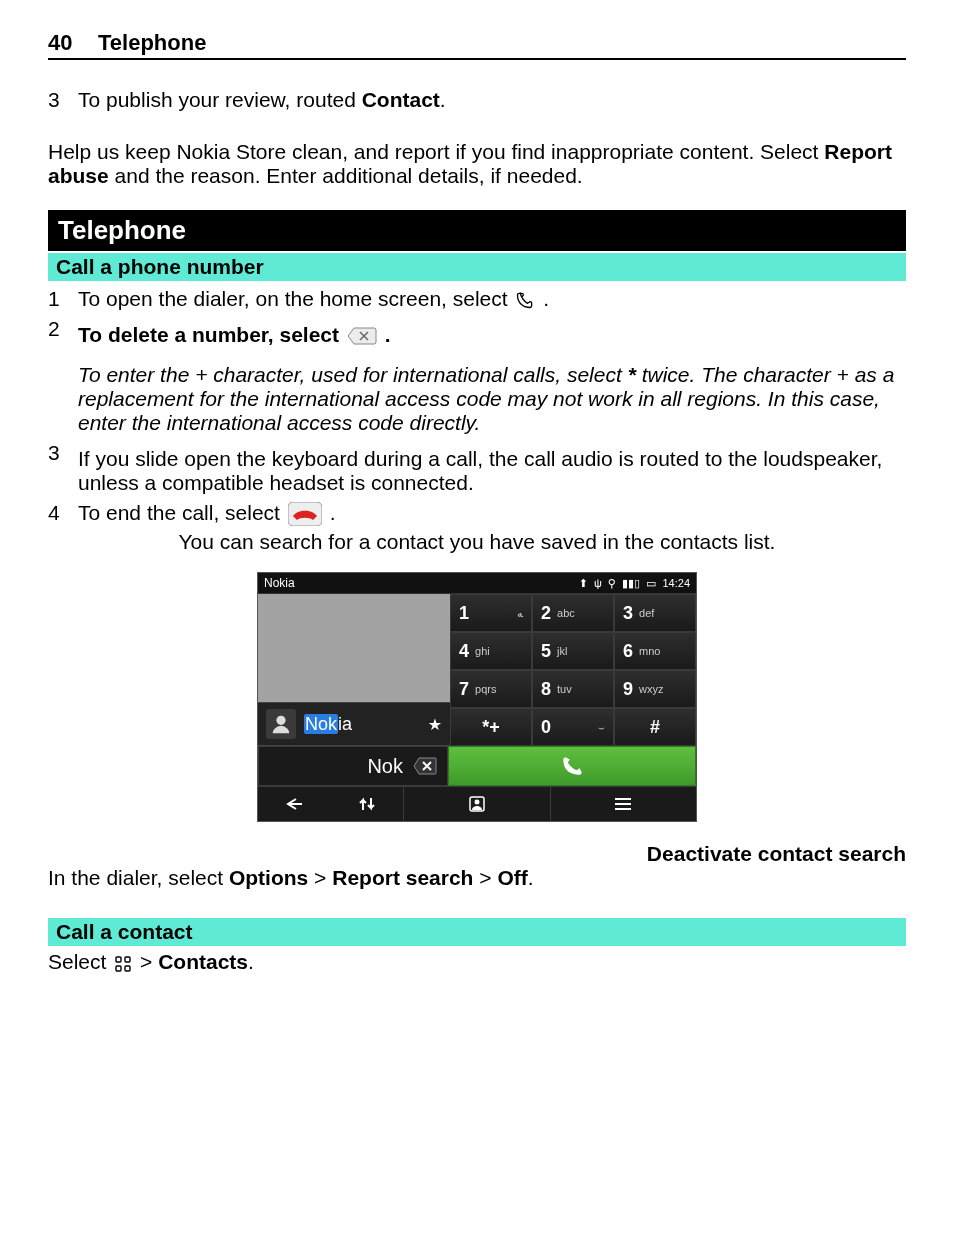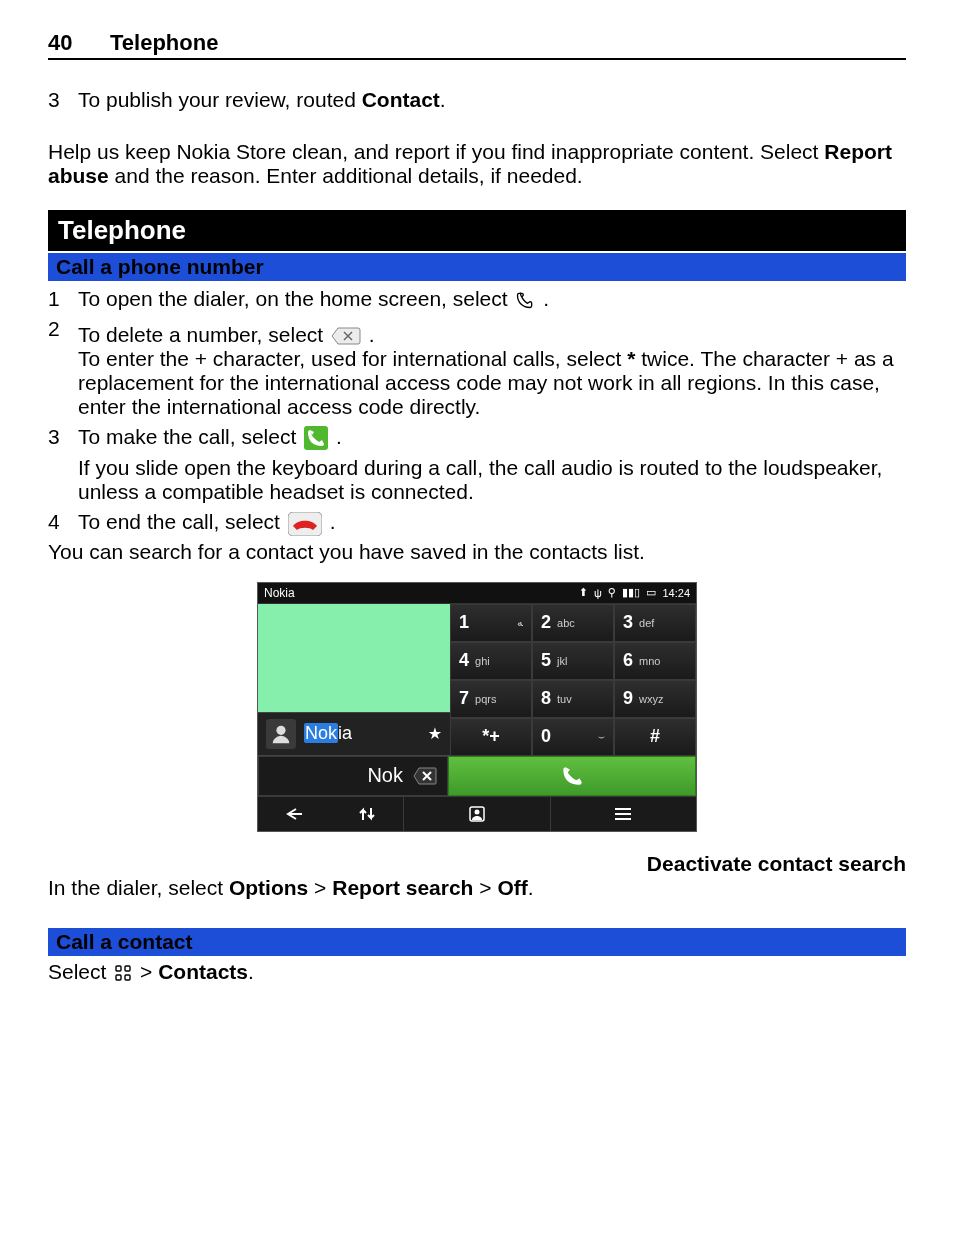--- a/index.html
+++ b/index.html
@@ -11,21 +11,21 @@
     color: #000;
     width: 954px;
   }
   .page {
     padding: 30px 48px 60px 48px;
     box-sizing: border-box;
   }
   .header-row {
     display: flex;
     align-items: baseline;
-    gap: 32px;
+    gap: 20px;
     font-weight: 700;
     font-size: 22px;
     padding-bottom: 2px;
     border-bottom: 2px solid #000;
   }
   .header-row .pgnum { width: 30px; }
   .parablock { margin-top: 28px; }
   .ol-row {
     display: flex;
     align-items: flex-start;
@@ -39,38 +39,38 @@
   .section-black {
     margin-top: 22px;
     background: #000;
     color: #fff;
     font-weight: 700;
     font-size: 26px;
     padding: 5px 10px;
   }
   .section-gray {
     margin-top: 2px;
-    background: #1d4ed8;
+    background: #5eead4;
     font-weight: 700;
     font-size: 21px;
     padding: 2px 8px;
   }
   .section-gray.spaced { margin-top: 28px; }
   .bold { font-weight: 700; }
   .inline-icon {
     display: inline-block;
     vertical-align: middle;
     margin: 0 2px;
   }
   .inline-icon svg { display: block; }
   .phone-screenshot {
     width: 438px;
     margin: 18px auto 0 auto;
     border: 1px solid #555;
-    background: #86efac;
+    background: #a3a3a3;
     color: #fff;
     font-family: "Segoe UI", Arial, sans-serif;
   }
   .ps-status {
     display: flex;
     align-items: center;
     font-size: 12px;
     padding: 3px 6px;
     background: #111;
     border-bottom: 1px solid #333;
@@ -219,69 +219,59 @@
               <path d="M6 3c1 4 4 10 9 13l3-2c1 0 2 1 2 2v3c0 1-1 2-2 2C9 21 3 15 3 6c0-1 1-2 2-2h3c1 0 2 1 2 2l-2 3" fill="none" stroke="#000" stroke-width="1.6"></path>
             </svg>
         </span>
         <span>.</span>
       </div>
     </div>
 
     <div class="ol-row">
       <div class="num">2</div>
       <div class="txt">
-        <div style="margin-top:6px;">
+        <div style="margin-top:6px;font-weight:bold;">
           <span>To delete a number, select </span>
           <span class="inline-icon">
             <svg width="30" height="18" viewBox="0 0 30 18">
                 <path d="M7 1 H27 Q29 1 29 3 V15 Q29 17 27 17 H7 L1 9 Z" fill="#ececec" stroke="#888" stroke-width="1"></path>
                 <path d="M13 5 L21 13 M21 5 L13 13" stroke="#666" stroke-width="1.5"></path>
               </svg>
           </span>
           <span> .</span>
         </div>
-        <div style="margin-top:0;">
+        <div style="margin-top:16px;font-style:italic;">
           <span>To enter the + character, used for international calls, select </span><span class="bold">*</span><span> twice. The character + as a replacement for the international access code may not work in all regions. In this case, enter the international access code directly.</span>
         </div>
       </div>
     </div>
 
     <div class="ol-row">
       <div class="num">3</div>
       <div class="txt">
-        <div>
-          <span>To make the call, select </span>
-          <span class="inline-icon">
-            <svg width="24" height="24" viewBox="0 0 24 24">
-                <rect x="0" y="0" width="24" height="24" rx="3" fill="#4fb82f"></rect>
-                <path d="M6 5c1 4 4 8 9 11l3-2 2 4c0 1-1 2-2 2C9 20 4 15 4 6c0-1 1-2 2-2l4 2-2 3" fill="#fff"></path>
-              </svg>
-          </span>
-          <span> .</span>
-        </div>
         <div style="margin-top:6px;">If you slide open the keyboard during a call, the call audio is routed to the loudspeaker, unless a compatible headset is connected.</div>
       </div>
     </div>
 
     <div class="ol-row">
       <div class="num">4</div>
       <div class="txt">
         <span>To end the call, select </span>
         <span class="inline-icon">
           <svg width="34" height="24" viewBox="0 0 34 24">
               <rect x="0" y="0" width="34" height="24" rx="5" fill="#eee" stroke="#999"></rect>
               <path d="M5 14 C10 7 24 7 29 14 L25 18 C22 15 12 15 9 18 Z" fill="#d22"></path>
             </svg>
         </span>
         <span> .</span>
       </div>
     </div>
   </div>
 
-  <div style="margin-top:4px;">You can search for a contact you have saved in the contacts list.</div>
+  <div style="margin-top:4px;text-align:center;">You can search for a contact you have saved in the contacts list.</div>
 
   <div class="phone-screenshot">
     <div class="ps-status">
       <span>Nokia</span>
       <span class="spacer"></span>
       <span class="sicon">⬆</span>
       <span class="sicon">ψ</span>
       <span class="sicon">⚲</span>
       <span class="sicon">▮▮▯</span>
       <span class="sicon">▭</span>

